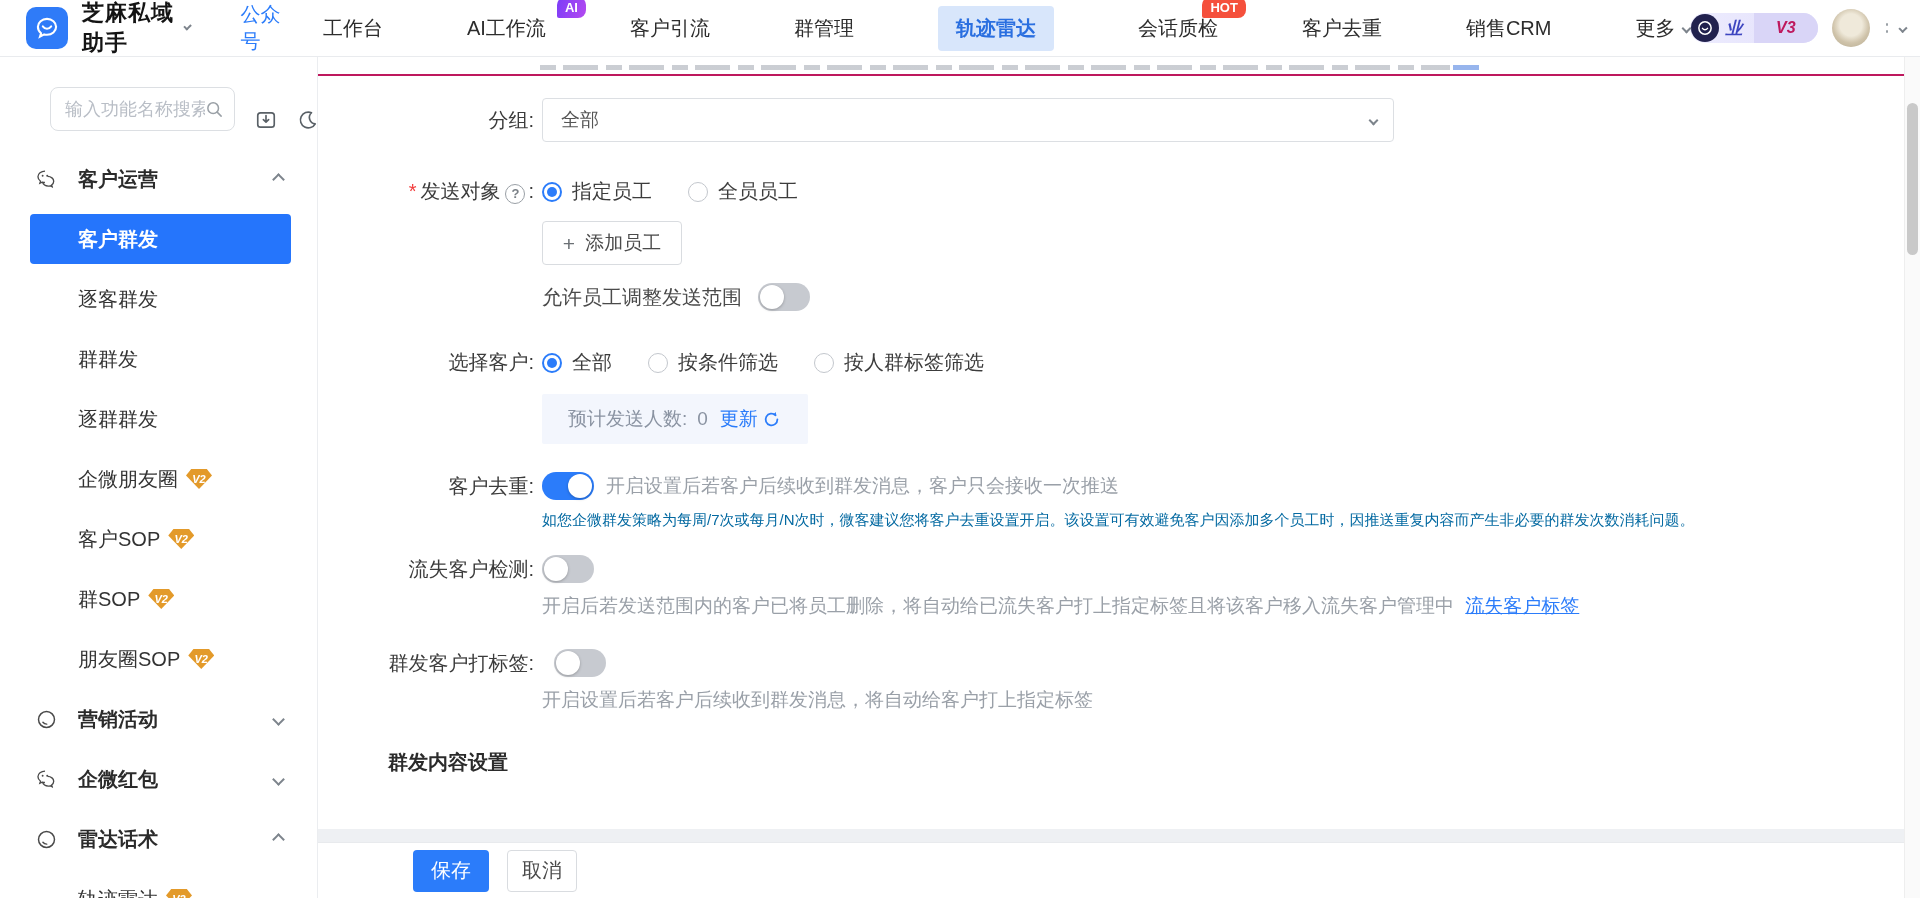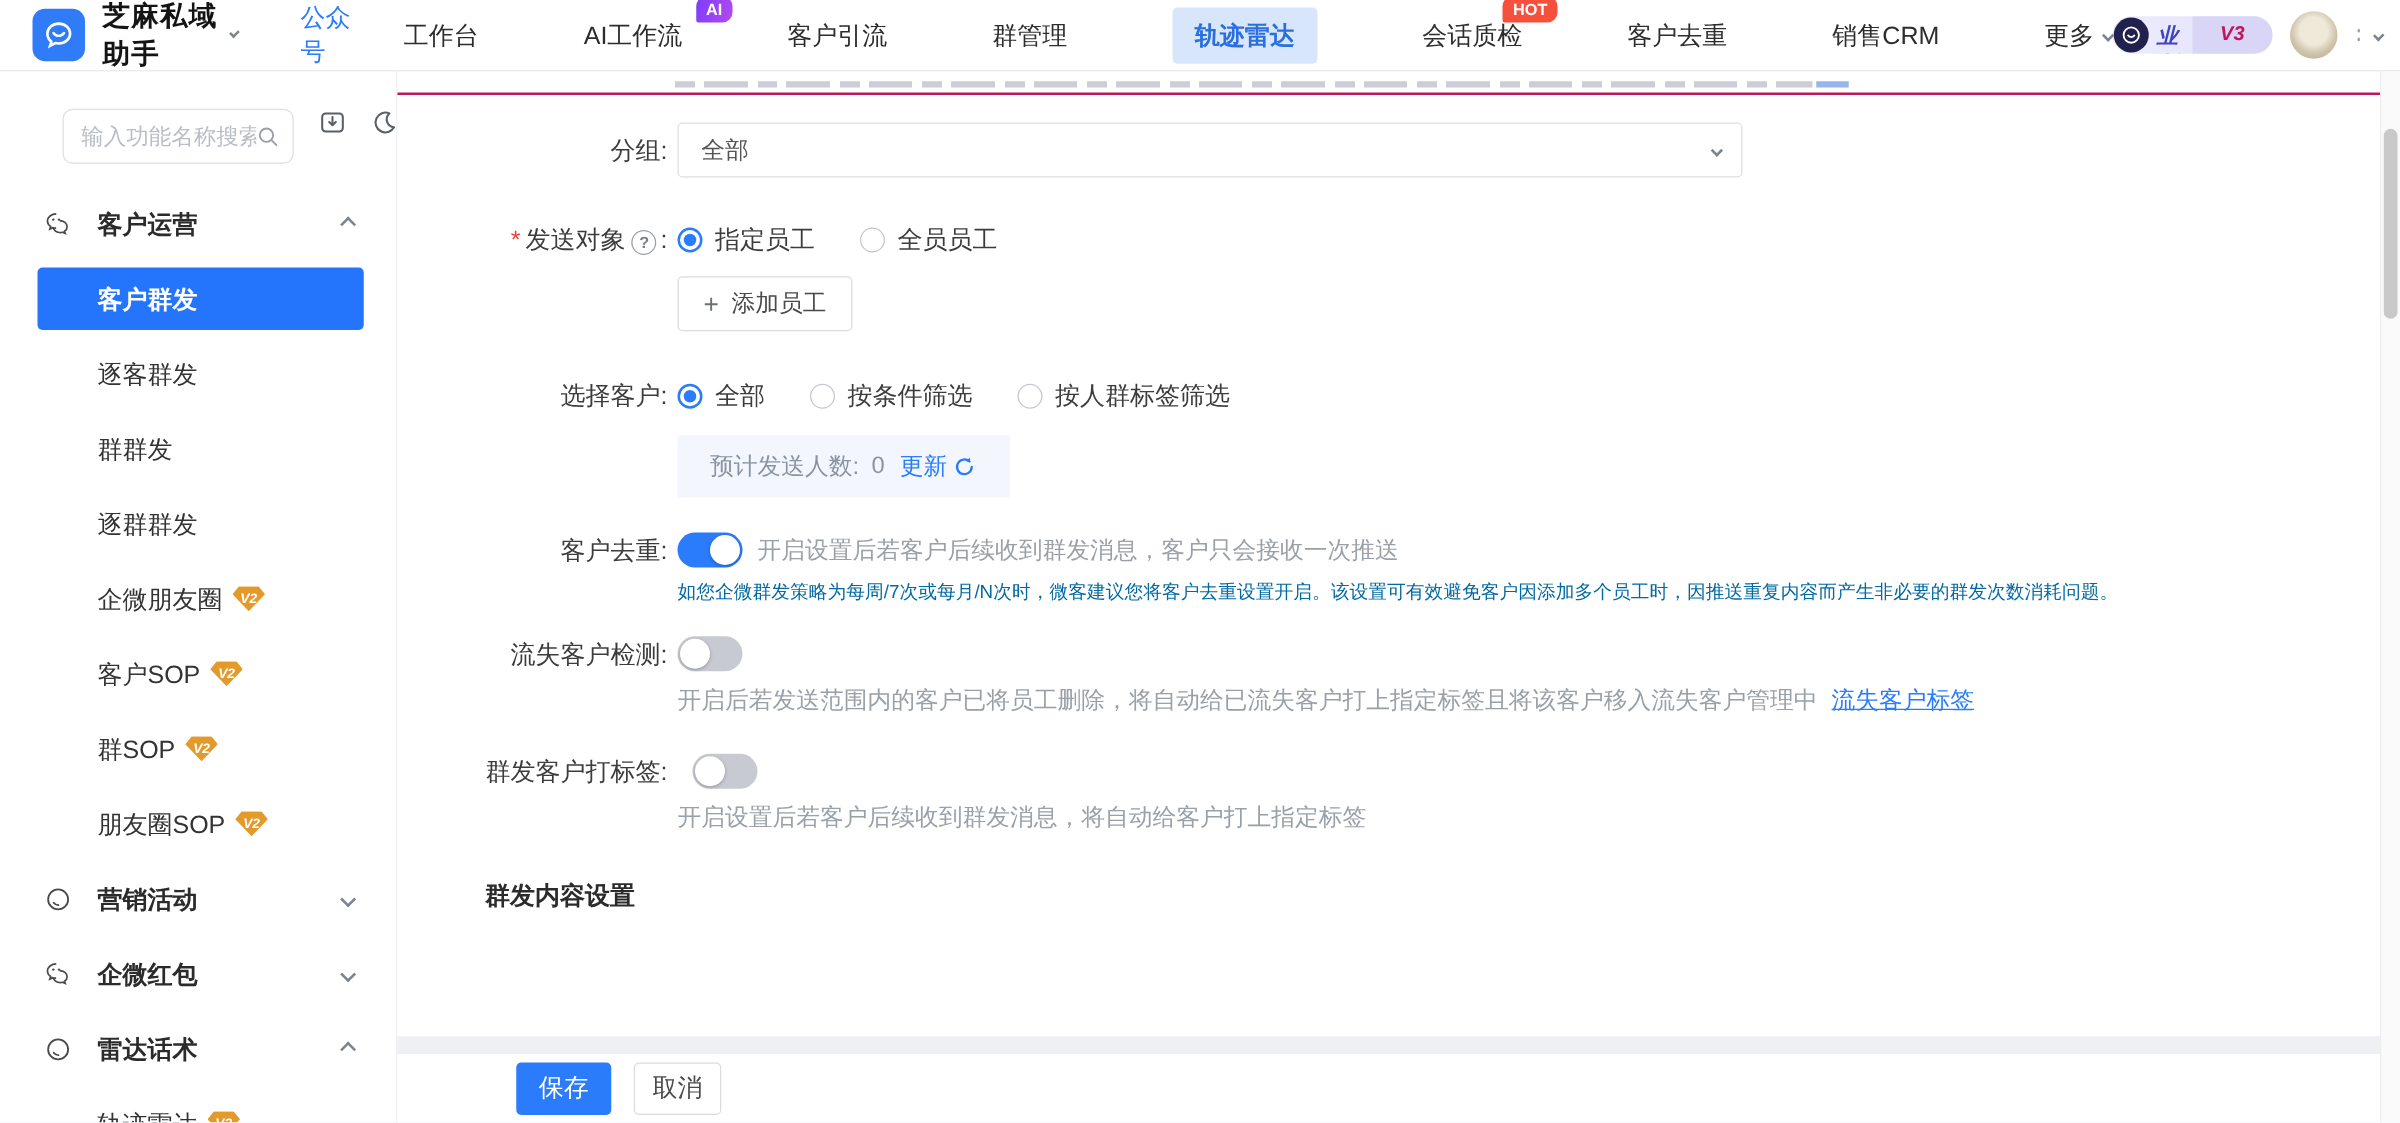--- a/index.html
+++ b/index.html
@@ -38,21 +38,21 @@
     background:radial-gradient(circle at 50% 42%, #efe9da 0 38%, #cfc3aa 62%, #b4a98f 100%); }
   .acct-dots { width:3px; height:3px; border-radius:50%; background:#9aa0a6; margin-left:16px;
     box-shadow:0 7px 0 #9aa0a6; margin-top:-7px; }
   .acct-chev { margin-left:12px; }
 
   
   .layout { display:flex; height:841px; position:relative; }
 
   
   .sidebar { width:318px; flex:none; background:#fff; border-right:1px solid #ebedf0; position:relative; overflow:hidden; }
-  .search-row { display:flex; align-items:flex-start; margin:30px 0 0 26px;padding-left:24px; }
+  .search-row { display:flex; align-items:flex-end; margin:30px 0 0 26px;padding-left:24px; }
   .search-box { width:196px; height:44px; border:1px solid #dcdfe3; border-radius:8px;
     display:flex; align-items:center; padding:0 10px 0 14px; background:#fff; }
   .search-box input { border:none; outline:none; width:140px; font-size:18px; color:#333;
     font-family:inherit; background:transparent; }
   .search-box input::placeholder { color:#b9bec6; }
   .side-ic { margin-left:20px; cursor:pointer; display:flex; }
   .menu { margin-top:18px; }
   .mrow { height:60px; display:flex; align-items:center; position:relative; cursor:pointer; }
   .mrow .micon { width:24px; margin-left:36px; display:flex; }
   .mrow .mlabel { margin-left:18px; font-size:20px; color:#2b2b2b; }
@@ -324,20 +324,27 @@
       <div class="frow">
         <div class="flabel"></div>
         <div class="fctrl">
           <button class="btn-add">
             <span class="plus">+</span>
             <span>添加员工</span>
           </button>
         </div>
       </div>
 
+      <div class="frow" style="margin-top:18px;">
+        <div class="flabel"></div>
+        <div class="fctrl">
+          <span class="inline-label">允许员工调整发送范围</span>
+          <span class="toggle"></span>
+        </div>
+      </div>
 
       <div class="frow" style="margin-top:38px;">
         <div class="flabel">选择客户:</div>
         <div class="fctrl">
           <span class="radio-wrap">
             <span class="radio on"></span>
             <span class="radio-label">全部</span>
           </span>
           <span class="radio-wrap">
             <span class="radio"></span>

